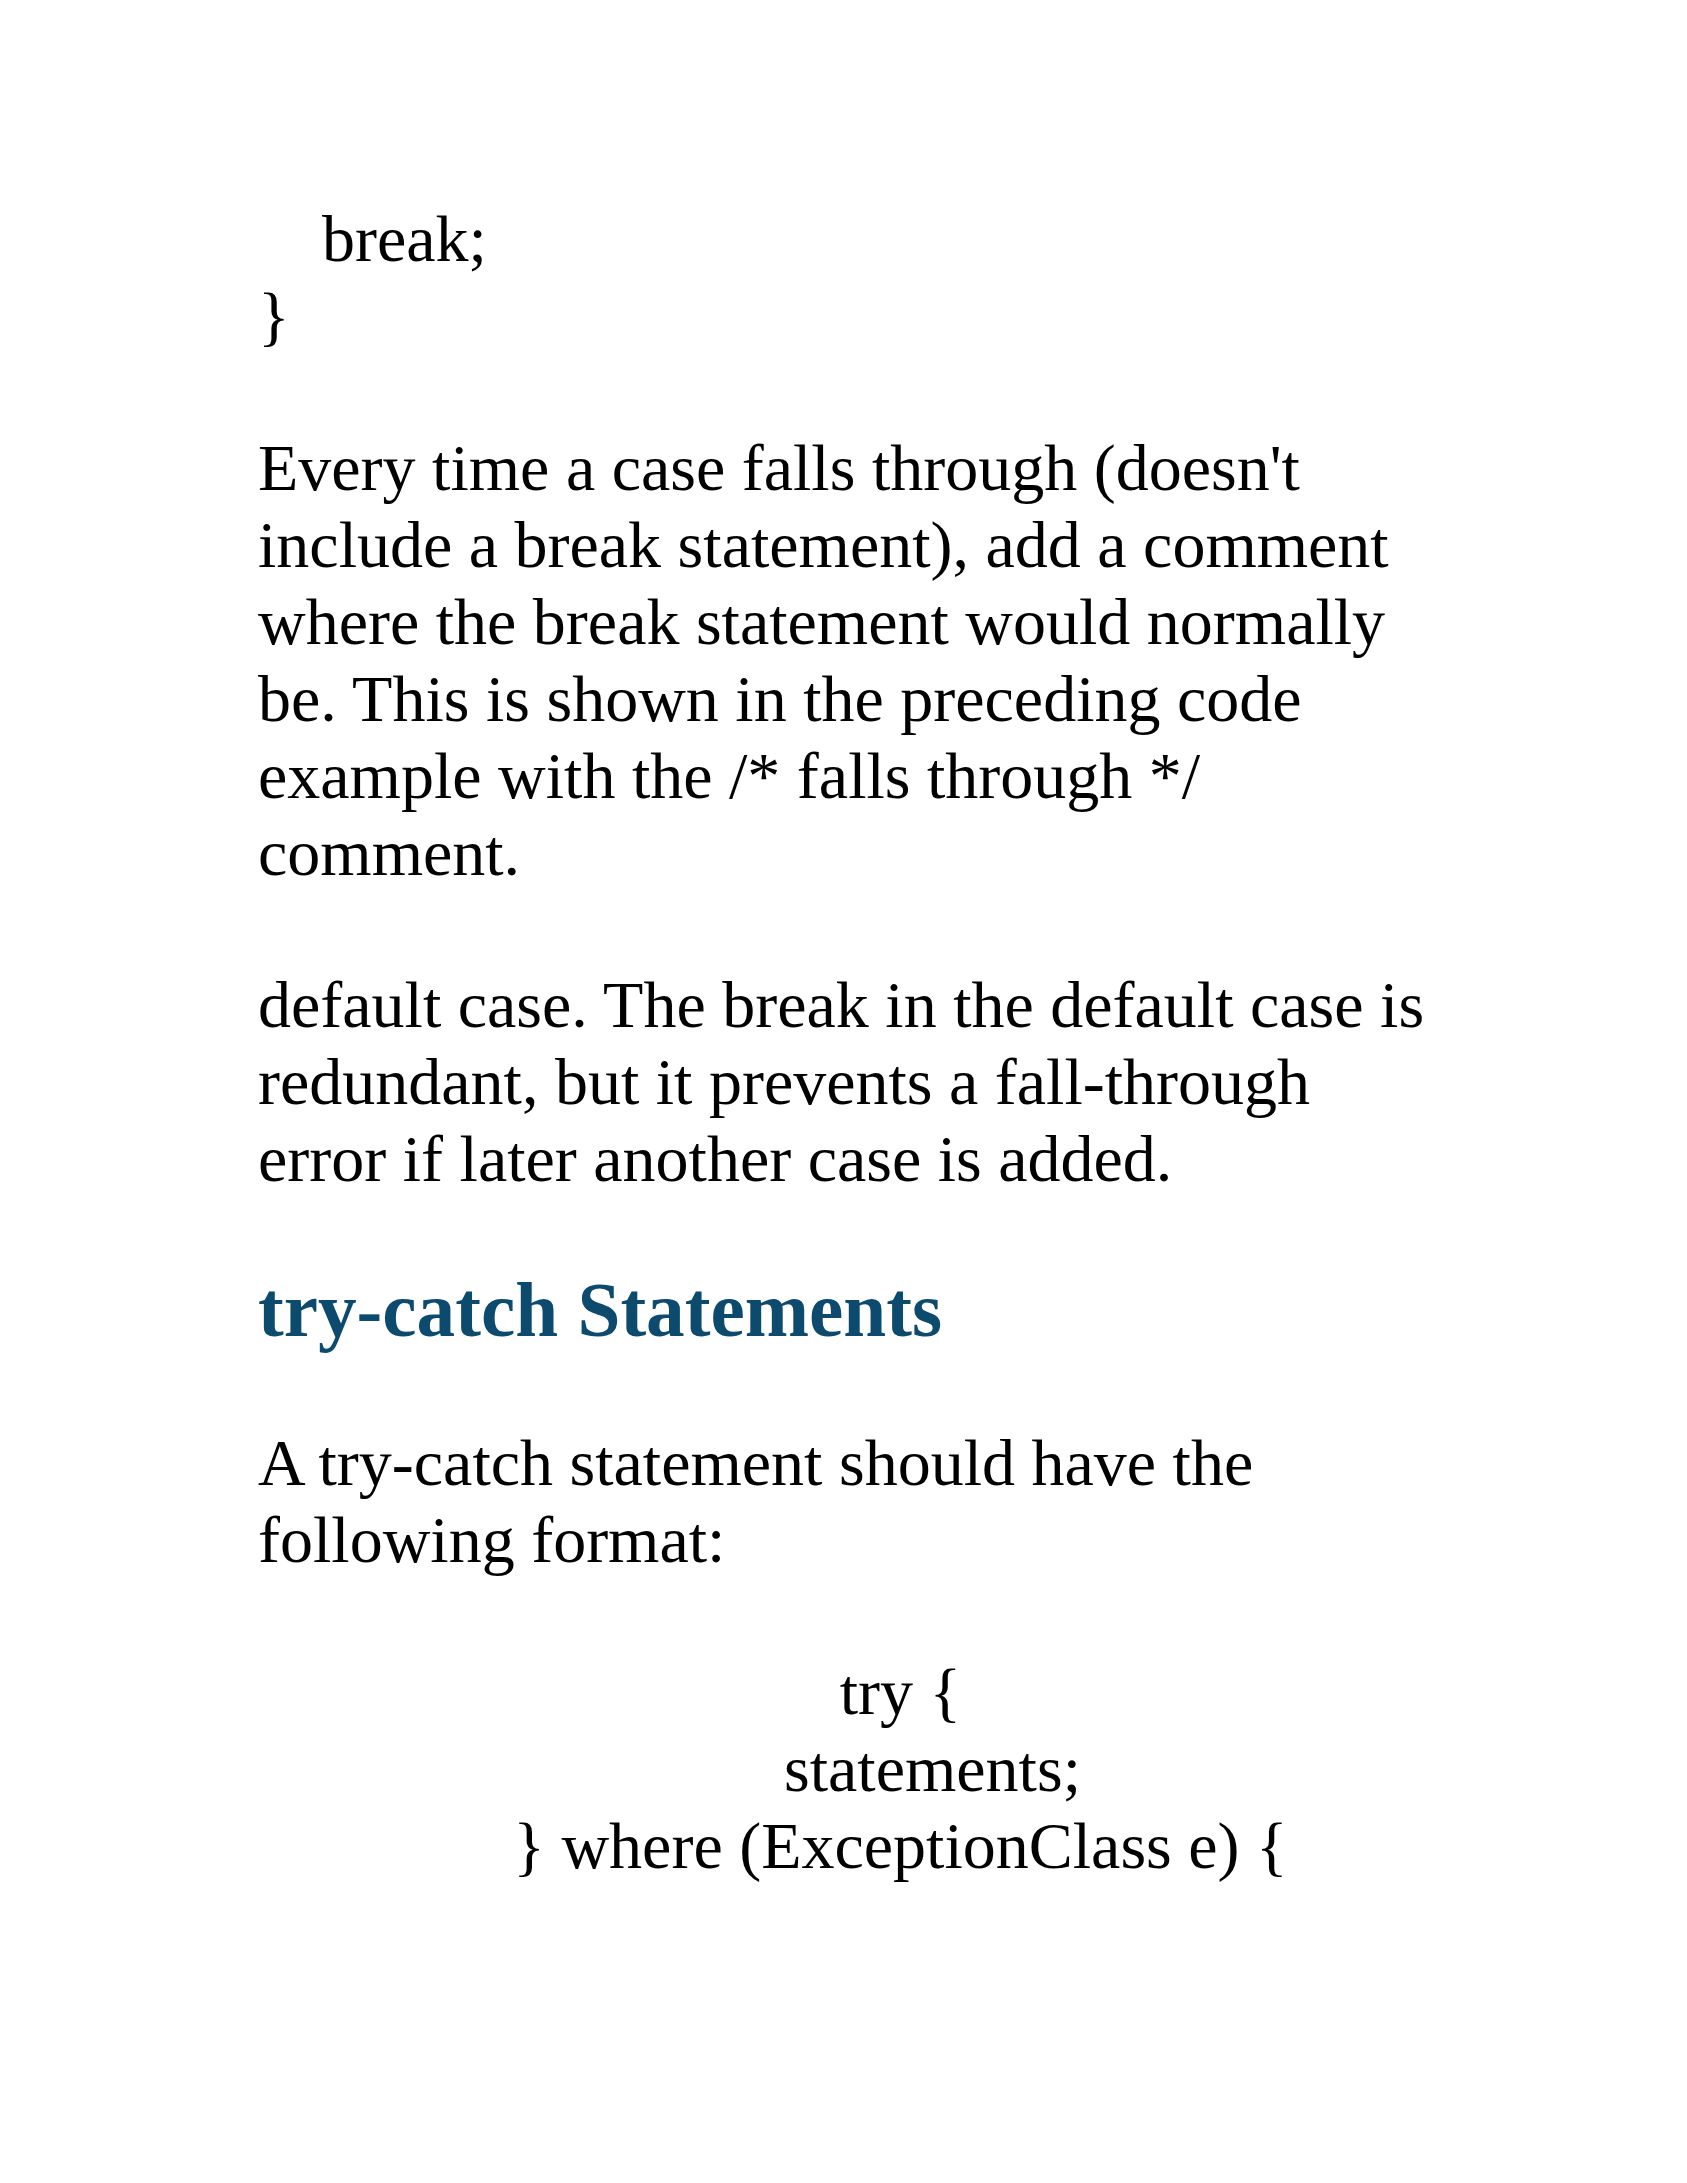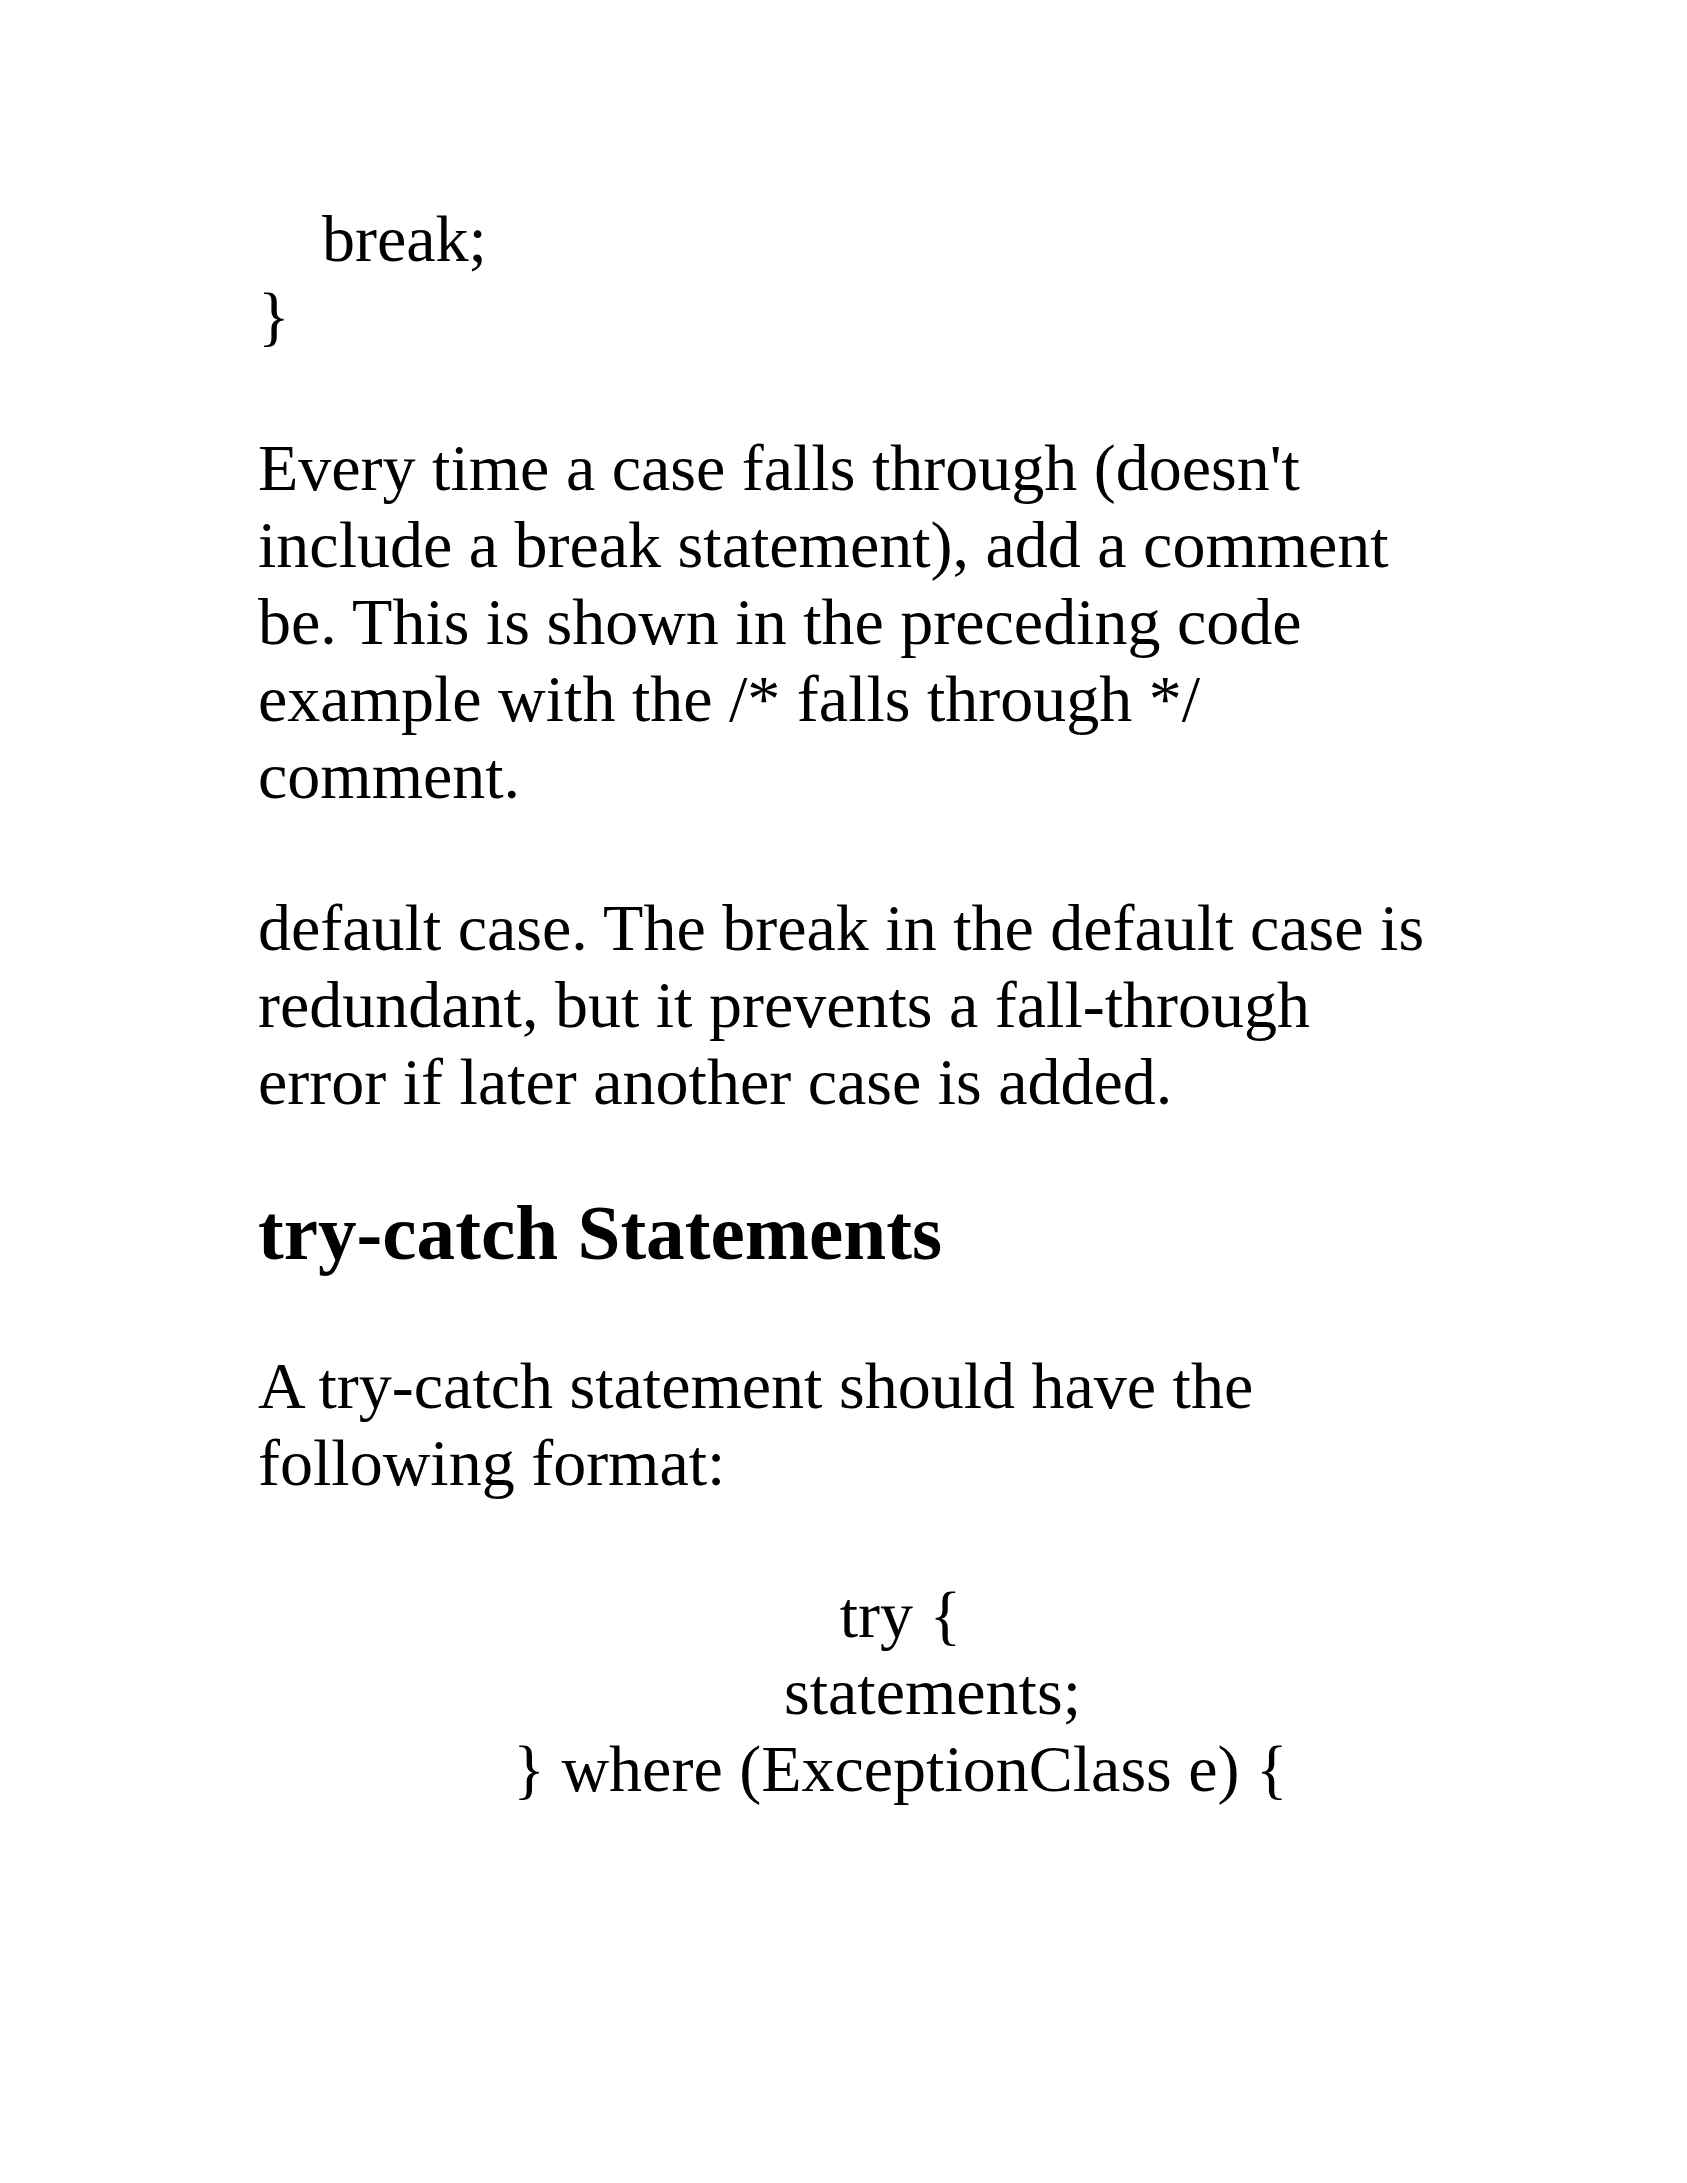--- a/index.html
+++ b/index.html
@@ -50,32 +50,33 @@
 <div class="doc">
 
   <div class="block">
     <div class="line indent1">break;</div>
     <div class="line">}</div>
   </div>
 
   <div class="block">
     <div class="line">Every time a case falls through (doesn't</div>
     <div class="line">include a break statement), add a comment</div>
+    <div class="line">where the break statement would normally</div>
     <div class="line">be. This is shown in the preceding code</div>
     <div class="line">example with the /* falls through */</div>
     <div class="line">comment.</div>
   </div>
 
   <div class="block">
     <div class="line">default case. The break in the default case is</div>
     <div class="line">redundant, but it prevents a fall-through</div>
     <div class="line">error if later another case is added.</div>
   </div>
 
-  <h3 class="heading" style="color: #000000;">try-catch Statements</h3>
+  <h3 class="heading" style="color: #0c4a6e;">try-catch Statements</h3>
 
   <div class="block">
     <div class="line">A try-catch statement should have the</div>
     <div class="line">following format:</div>
   </div>
 
   <div class="block">
     <div class="line">try {</div>
     <div class="line indent1 italic">statements;</div>
     <div class="line">} where (ExceptionClass e) {</div>

